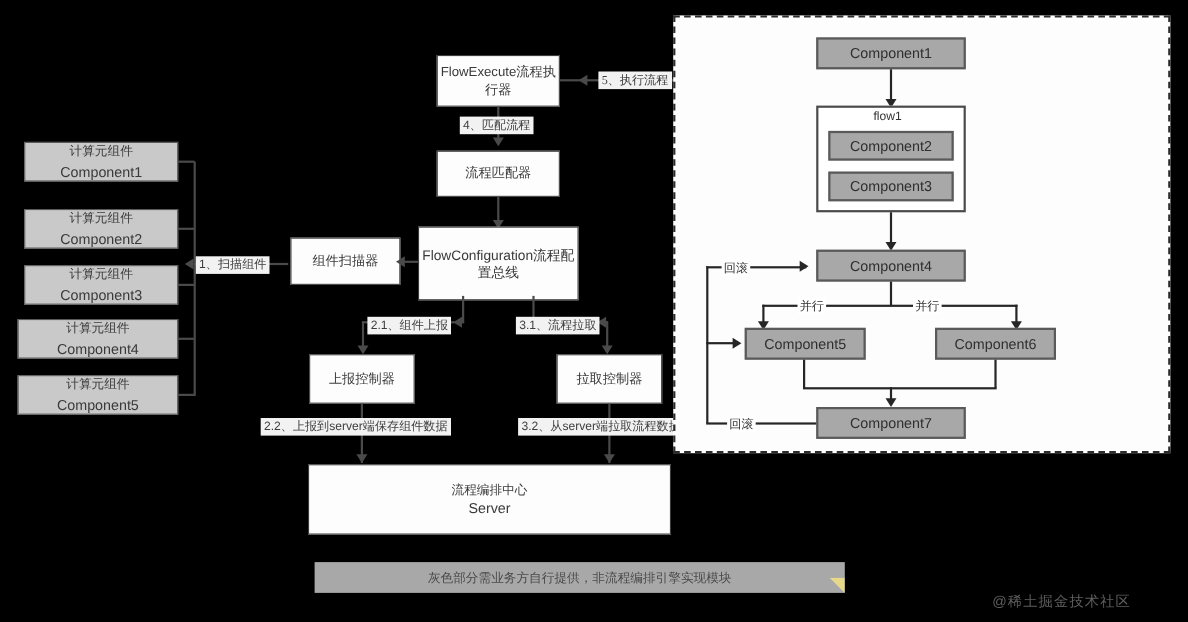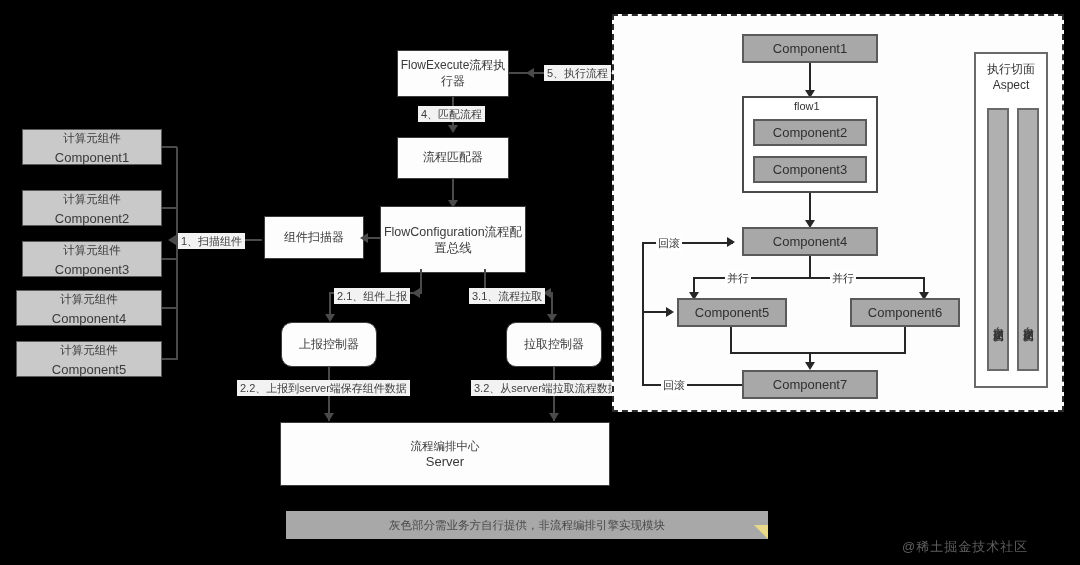--- a/index.html
+++ b/index.html
@@ -108,40 +108,40 @@
   </div>
 
   <div class="box white" style="left:264px;top:216px;width:100px;height:43px;font-size:12px;">
     <span>组件扫描器</span>
   </div>
   <div class="lnw" style="left:364px;top:237px;width:16px;height:2px;"></div>
   <div class="ah ahw-r" style="left:360px;top:233px;transform:rotate(180deg);"></div>
 
   <div class="lnw" style="left:509px;top:72px;width:104px;height:2px;"></div>
   <div class="ah ahw-r" style="left:526px;top:68px;transform:rotate(180deg);"></div>
-  <div class="lbl" style="left:544px;top:65px;">5、执行流程</div>
+  <div class="lbl" style="left:544px;top:65px;font-family:Liberation Serif, serif;">5、执行流程</div>
 
   <div class="lnw" style="left:420px;top:269px;width:2px;height:24px;"></div>
   <div class="lnw" style="left:329px;top:292px;width:93px;height:2px;"></div>
   <div class="lnw" style="left:329px;top:292px;width:2px;height:28px;"></div>
   <div class="ah ahw-d" style="left:325px;top:314px;"></div>
   <div class="ah ahw-r" style="left:412px;top:288px;transform:rotate(180deg);"></div>
   <div class="lbl" style="left:334px;top:288px;">2.1、组件上报</div>
 
   <div class="lnw" style="left:484px;top:269px;width:2px;height:24px;"></div>
   <div class="lnw" style="left:484px;top:292px;width:68px;height:2px;"></div>
   <div class="lnw" style="left:551px;top:292px;width:2px;height:28px;"></div>
   <div class="ah ahw-d" style="left:547px;top:314px;"></div>
   <div class="ah ahw-r" style="left:543px;top:288px;transform:rotate(180deg);"></div>
   <div class="lbl" style="left:469px;top:288px;">3.1、流程拉取</div>
 
-  <div class="box white" style="left:281px;top:322px;width:96px;height:45px;font-size:12px;border-radius:11px;">
+  <div class="box white" style="left:281px;top:322px;width:96px;height:45px;font-size:12px;">
     <span>上报控制器</span>
   </div>
-  <div class="box white" style="left:506px;top:322px;width:96px;height:45px;font-size:12px;border-radius:10px;">
+  <div class="box white" style="left:506px;top:322px;width:96px;height:45px;font-size:12px;">
     <span>拉取控制器</span>
   </div>
 
   <div class="lnw" style="left:328px;top:367px;width:2px;height:54px;"></div>
   <div class="ah ahw-d" style="left:324px;top:413px;"></div>
   <div class="lbl" style="left:237px;top:380px;text-align:center;">2.2、上报到server端保存组件数据</div>
 
   <div class="lnw" style="left:553px;top:367px;width:2px;height:54px;"></div>
   <div class="ah ahw-d" style="left:549px;top:413px;"></div>
   <div class="lbl" style="left:471px;top:380px;">3.2、从server端拉取流程数据</div>
@@ -203,32 +203,20 @@
 
     <div class="ln" style="left:28px;top:226px;width:2px;height:143px;"></div>
     <div class="ln" style="left:28px;top:368px;width:100px;height:2px;"></div>
     <div class="flbl" style="left:47px;top:362px;">回滚</div>
     <div class="ln" style="left:28px;top:226px;width:91px;height:2px;"></div>
     <div class="ah ah-r" style="left:113px;top:221px;"></div>
     <div class="flbl" style="left:42px;top:220px;">回滚</div>
     <div class="ln" style="left:28px;top:295px;width:30px;height:2px;"></div>
     <div class="ah ah-r" style="left:52px;top:291px;"></div>
 
-    <div id="aspect" style="left:360px;top:36px;width:74px;height:336px;">
-      <div style="text-align:center;padding-top:8px;font-size:12px;color:#333;line-height:1.3;">
-        <span>执行切面</span><br>
-        <span>Aspect</span>
-      </div>
-      <div class="vbar" style="left:11px;top:54px;width:22px;height:263px;">
-        <span class="vtxt">自定义切面</span>
-      </div>
-      <div class="vbar" style="left:41px;top:54px;width:22px;height:263px;">
-        <span class="vtxt">自定义切面</span>
-      </div>
-    </div>
   </div>
 
   <div id="legend">
     <span>灰色部分需业务方自行提供，非流程编排引擎实现模块</span>
     <div id="fold"></div>
   </div>
 
   <div id="watermark">@稀土掘金技术社区</div>
 </div>
 

